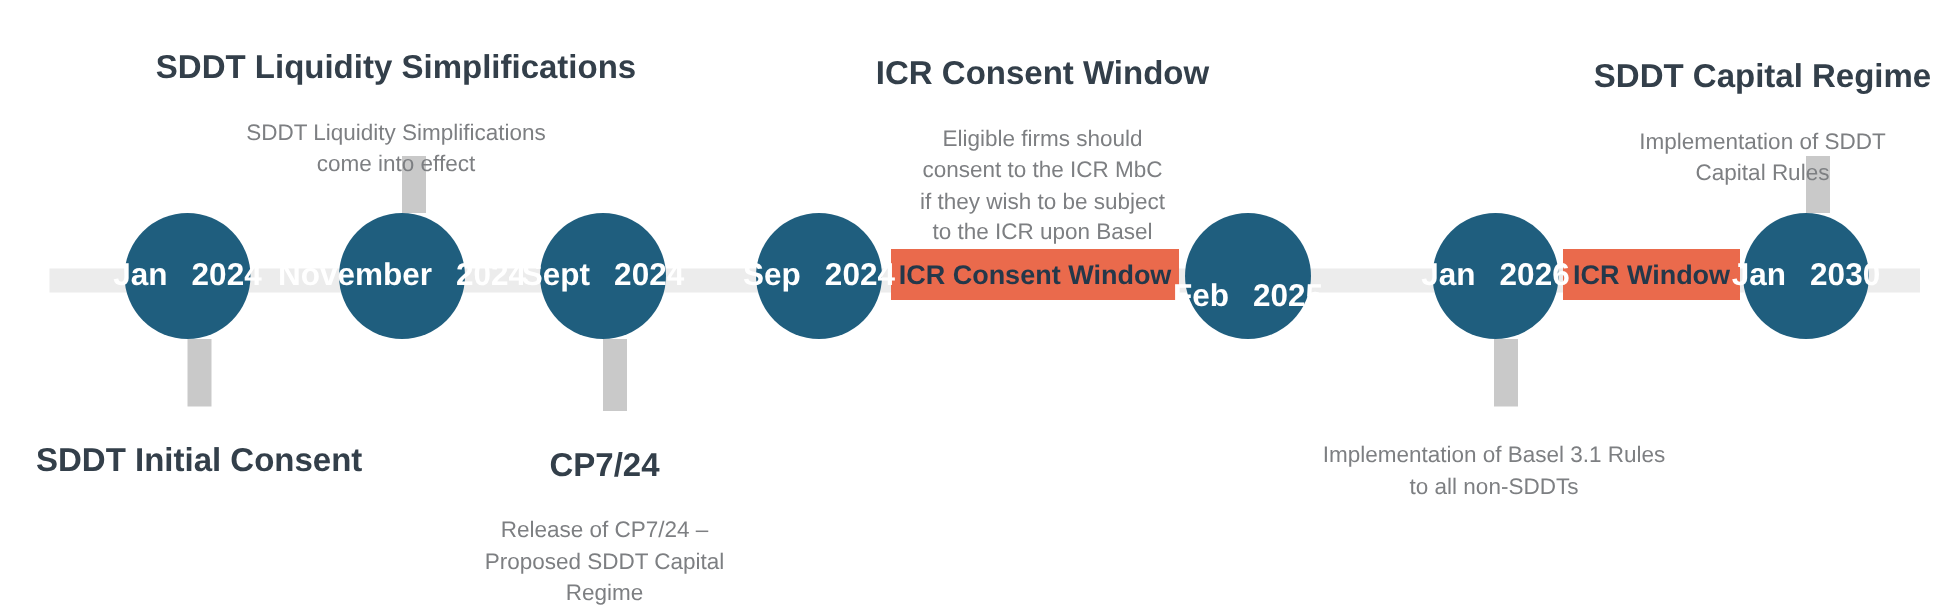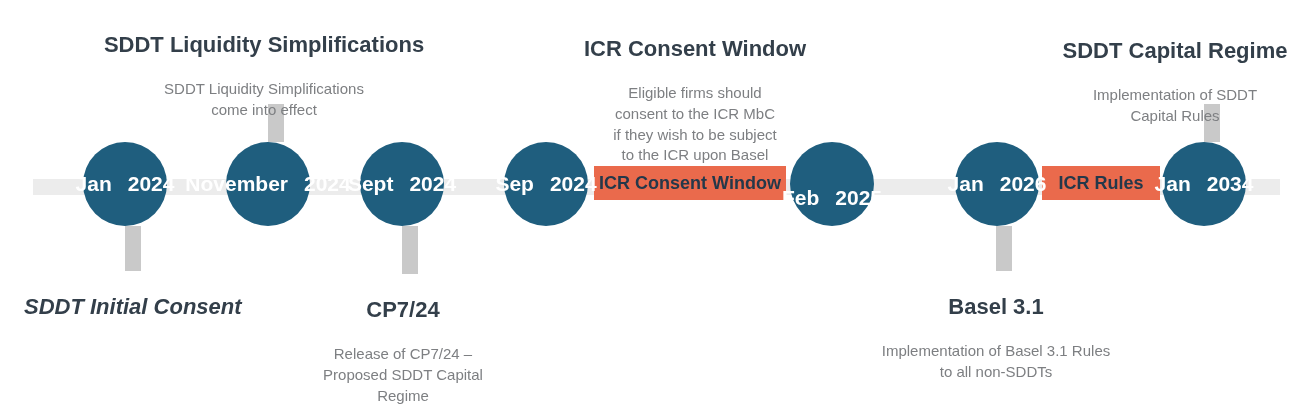--- a/index.html
+++ b/index.html
@@ -48,21 +48,21 @@
   .co-desc {
     color:#7d7f82; font-weight:400; font-size:15px; line-height:1.38;
     white-space:pre-line;
   }
 
   
   .co-liquidity { left:76px;  top:8px;  width:360px; }
   .co-icr       { left:537px; top:12px; width:300px; }
   .co-capital   { left:1037px;top:14px; width:260px; }
   
-  .co-initial   { left:0px;   top:270px; width:245px;font-style:italic; }
+  .co-initial   { left:0px;   top:270px; width:245px; }
   .co-cp724     { left:285px; top:273px; width:220px; }
   .co-basel     { left:838px; top:270px; width:300px; }
 
   
   .c-july    { left:260px;  top:96px;  height:38px; }
   .c-jan27   { left:1196px; top:96px;  height:38px; }
   .c-jan24   { left:117px;  top:218px; height:45px; }
   .c-sept    { left:394px;  top:218px; height:48px; }
   .c-jan26   { left:988px;  top:218px; height:45px; }
 
@@ -114,30 +114,29 @@
   <div class="callout co-initial">
     <div class="co-title">SDDT Initial Consent</div>
   </div>
   <div class="callout co-cp724">
     <div class="co-title">CP7/24</div>
     <div class="co-desc">Release of CP7/24 –
 Proposed SDDT Capital
 Regime</div>
   </div>
   <div class="callout co-basel">
-    <div class="co-title">Basel 3.1</div>
     <div class="co-desc">Implementation of Basel 3.1 Rules
 to all non-SDDTs</div>
   </div>
 
   <div class="bar b-consent">
     <span>ICR Consent Window</span>
   </div>
   <div class="bar b-period">
-    <span>ICR Rules</span>
+    <span>ICR Window</span>
   </div>
 
   <div class="node n-jan24">
     <span>Jan</span>
     <span>2024</span>
   </div>
   <div class="node n-july24">
     <span>November</span>
     <span>2024</span>
   </div>
@@ -152,16 +151,16 @@
   <div class="node n-feb25">
     <span>Feb</span>
     <span>2025</span>
   </div>
   <div class="node n-jan26">
     <span>Jan</span>
     <span>2026</span>
   </div>
   <div class="node n-jan27">
     <span>Jan</span>
-    <span>2034</span>
+    <span>2030</span>
   </div>
 
 </div>
 
 </body></html>

